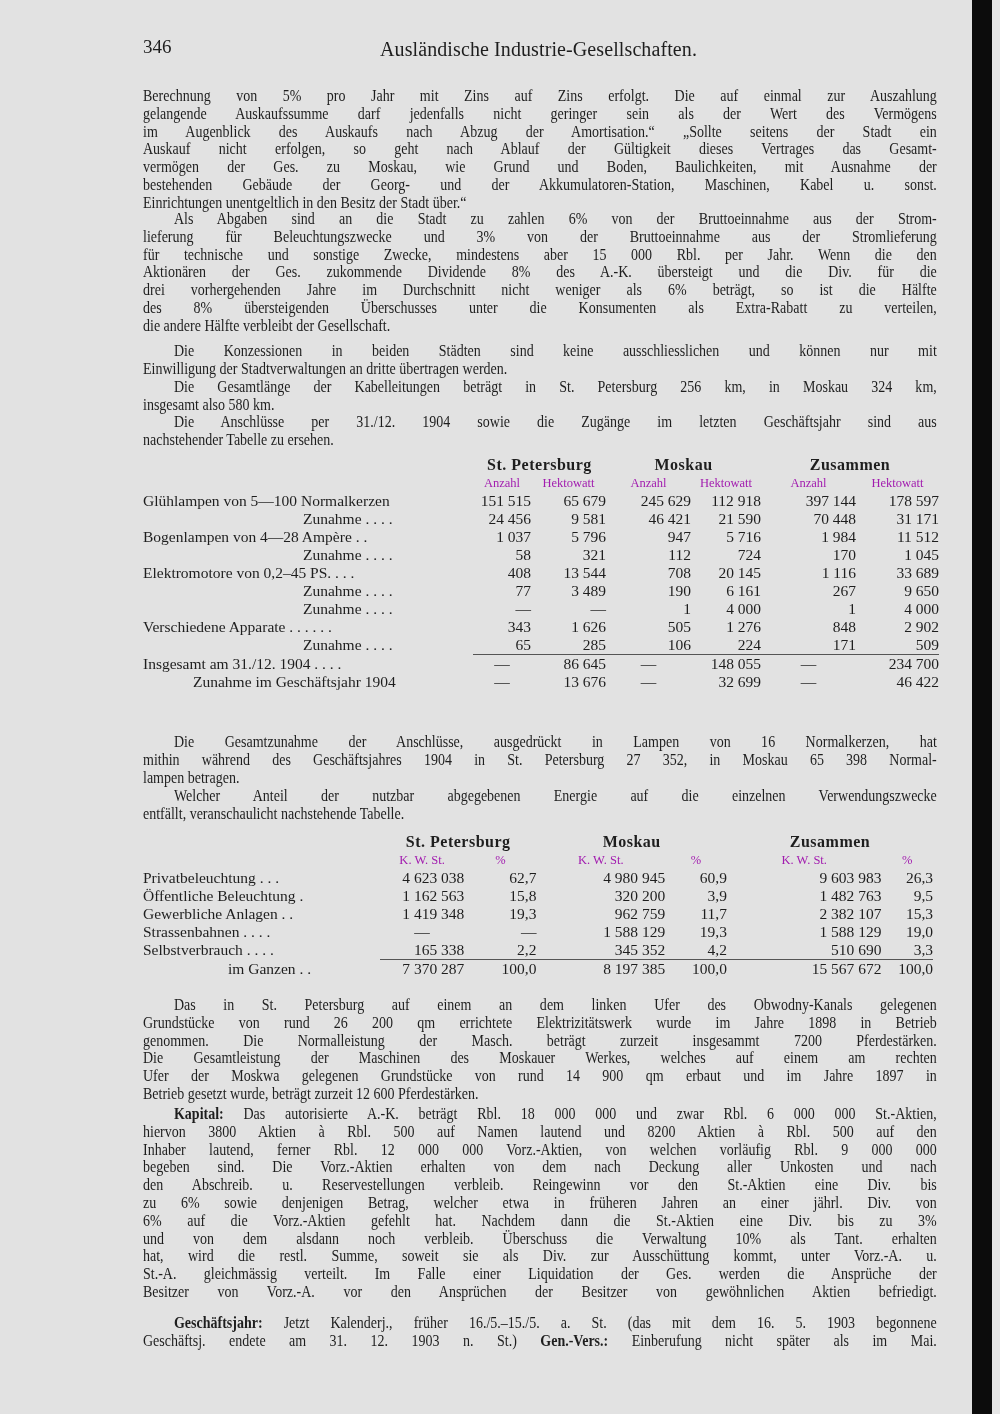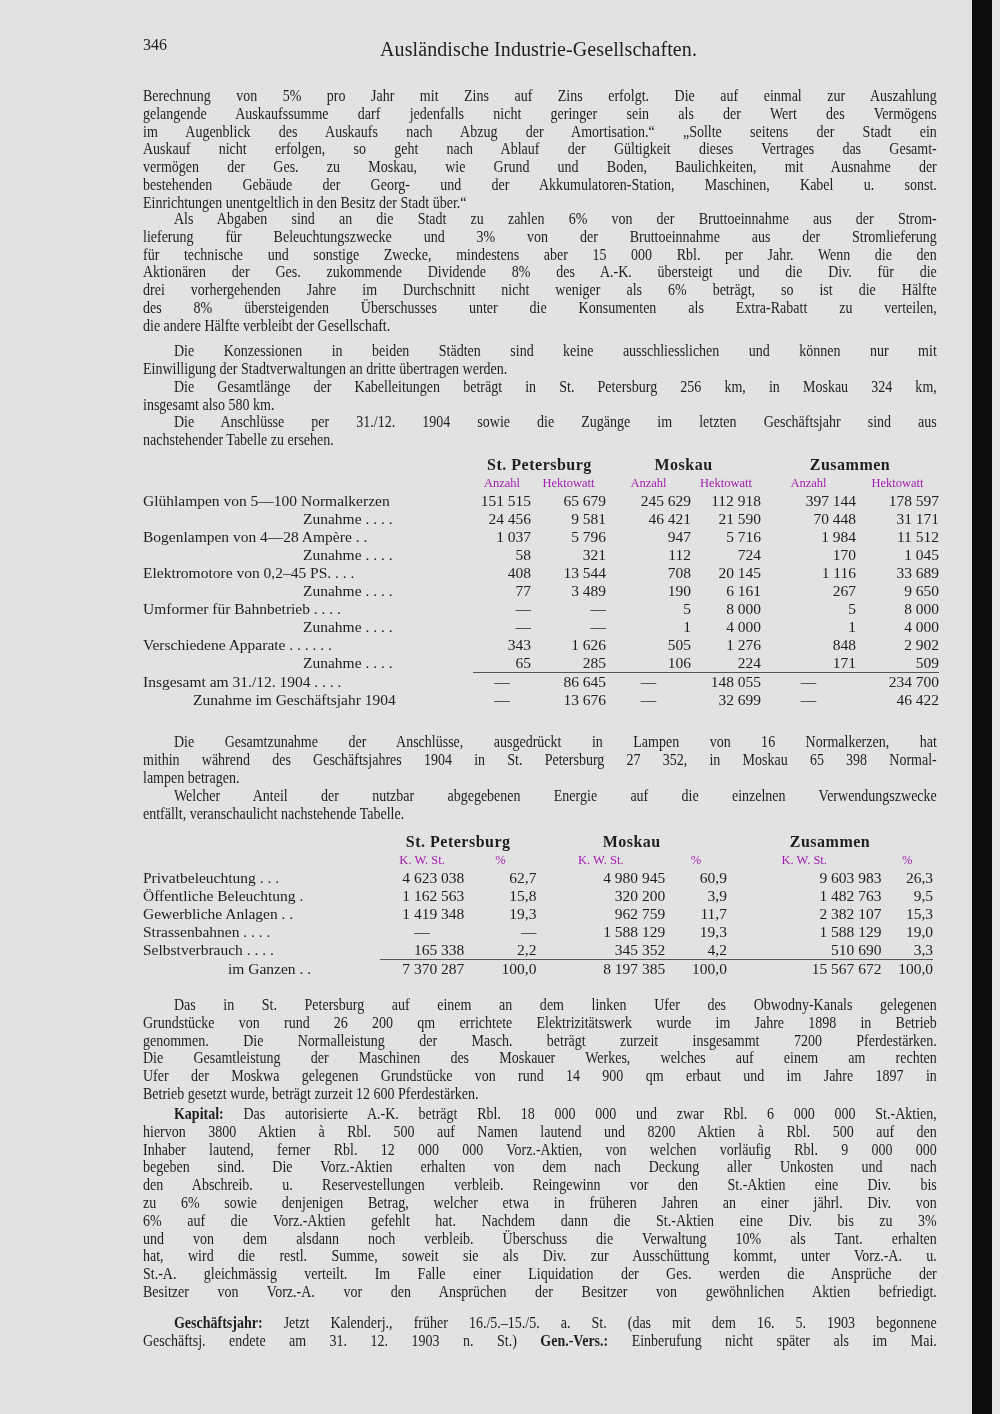--- a/index.html
+++ b/index.html
@@ -19,21 +19,21 @@
     background: #0c0c0c;
   }
   .edge-light {
     position: absolute; left: 992px; top: 0; width: 8px; height: 1414px;
     background: #e6e6e6;
   }
   .header {
     position: absolute; top: 36px; left: 143px; width: 800px; height: 24px;
     font-size: 16px;
   }
-  .page-num { position: absolute; left: 0; top: 0; font-size: 16px; }
+  .page-num { position: absolute; left: 0; top: 0; font-size: 19px; }
   .running-title { position: absolute; left: 237px; top: 2px; font-size: 20px; letter-spacing: 0.1px; }
 
   .text {
     position: absolute; left: 143px; width: 794px;
     font-size: 16.3px; line-height: 17.8px; text-align: justify;
     transform: scaleX(0.86); transform-origin: left top;
   }
   .text p { margin: 0; width: 923px; text-align: justify; }
   .text .line { display: block; text-align: justify; text-align-last: justify; white-space: nowrap; }
   .text .line.last { text-align-last: left; }
@@ -182,29 +182,20 @@
   <tr>
     <td class="lbl indent">Zunahme . . . .</td>
     <td class="num">77</td>
     <td class="num">3 489</td>
     <td class="num">190</td>
     <td class="num">6 161</td>
     <td class="num">267</td>
     <td class="num">9 650</td>
   </tr>
   <tr>
-    <td class="lbl">Umformer für Bahnbetrieb . . . .</td>
-    <td class="num">—</td>
-    <td class="num">—</td>
-    <td class="num">5</td>
-    <td class="num">8 000</td>
-    <td class="num">5</td>
-    <td class="num">8 000</td>
-  </tr>
-  <tr>
     <td class="lbl indent">Zunahme . . . .</td>
     <td class="num">—</td>
     <td class="num">—</td>
     <td class="num">1</td>
     <td class="num">4 000</td>
     <td class="num">1</td>
     <td class="num">4 000</td>
   </tr>
   <tr>
     <td class="lbl">Verschiedene Apparate . . . . . .</td>

